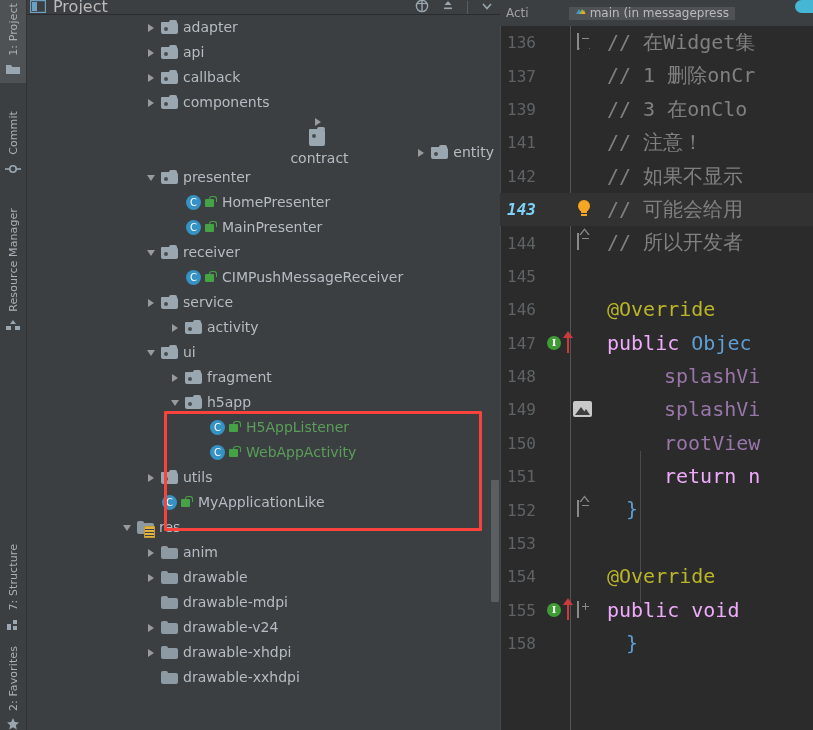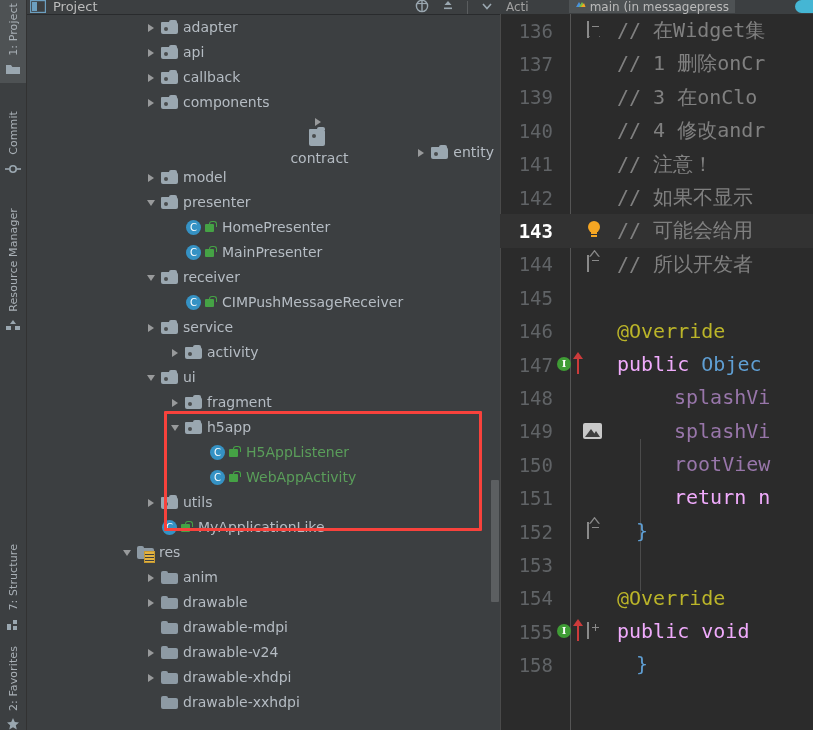--- a/index.html
+++ b/index.html
@@ -73,21 +73,21 @@
   .panel-header {
     height: 14px;
     background: #3c3f41;
     display: flex;
     align-items: center;
     padding: 0 4px;
     overflow: hidden;
     position: relative;
   }
   .panel-header-title {
-    font-size: 13px;
+    font-size: 16px;
     color: #bbbbbb;
     margin-left: 22px;
     line-height: 14px;
     white-space: nowrap;
   }
   .panel-header-icons {
     position: absolute;
     right: 6px;
     top: 0;
     display: flex;
@@ -292,24 +292,24 @@
   }
 
   
   .editor-panel {
     flex: 1 1 auto;
     background: #2b2b2b;
     position: relative;
     overflow: hidden;
   }
   .editor-tabbar {
-    height: 14px;
+    height: 26px;
     background: #3c3f41;
     display: flex;
-    align-items: flex-start;
+    align-items: center;
     overflow: hidden;
     position: relative;
   }
   .etab {
     display: flex;
     align-items: center;
     height: 13px;
     padding: 0 6px;
     font-size: 12px;
     color: #bbbbbb;
@@ -337,31 +337,31 @@
     height: 33.4px;
     position: relative;
     white-space: nowrap;
   }
   .code-row.current {
     background: #323232;
   }
   .gutter-num {
     width: 46px;
     flex: 0 0 46px;
-    text-align: right;
+    text-align: center;
     padding-right: 3px;
     font-family: "DejaVu Sans Mono", "Liberation Mono", monospace;
-    font-size: 19px;
+    font-size: 16px;
     color: #606366;
     box-sizing: border-box;
-    margin-left: 10px;
   }
   .gutter-num.cur {
-    color: #ffffff;
+    color: #7dd3fc;
     font-weight: bold;
+    font-style: italic;
   }
   .gutter-mark {
     width: 24px;
     flex: 0 0 24px;
     position: relative;
     height: 33.4px;
   }
   .gutter-fold {
     width: 34px;
     flex: 0 0 34px;
@@ -706,25 +706,20 @@
             <span class="arrow right"></span>
             <span class="ico ico-package"></span>
             <span class="lbl">contract</span>
           </div>
           <div class="tree-row" style="padding-left: 118px; justify-content: flex-end;">
             <span class="arrow right"></span>
             <span class="ico ico-package"></span>
             <span class="lbl">entity</span>
           </div>
           <div class="tree-row" style="padding-left: 118px;">
-            <span class="arrow right"></span>
-            <span class="ico ico-package"></span>
-            <span class="lbl">model</span>
-          </div>
-          <div class="tree-row" style="padding-left: 118px;">
             <span class="arrow down"></span>
             <span class="ico ico-package"></span>
             <span class="lbl">presenter</span>
           </div>
           <div class="tree-row" style="padding-left: 142px;">
             <span class="arrow none"></span>
             <span class="ico-class">
               <span class="circle">C</span>
             </span>
             <span class="ico-lock"></span>
@@ -887,26 +882,20 @@
             <div class="gutter-fold"></div>
             <div class="codetext c-comment">// 1 删除onCr</div>
           </div>
           <div class="code-row">
             <div class="gutter-num">139</div>
             <div class="gutter-mark"></div>
             <div class="gutter-fold"></div>
             <div class="codetext c-comment">// 3 在onClo</div>
           </div>
           <div class="code-row">
-            <div class="gutter-num">140</div>
-            <div class="gutter-mark"></div>
-            <div class="gutter-fold"></div>
-            <div class="codetext c-comment">// 4 修改andr</div>
-          </div>
-          <div class="code-row">
             <div class="gutter-num">141</div>
             <div class="gutter-mark"></div>
             <div class="gutter-fold"></div>
             <div class="codetext c-comment">// 注意！</div>
           </div>
           <div class="code-row">
             <div class="gutter-num">142</div>
             <div class="gutter-mark"></div>
             <div class="gutter-fold"></div>
             <div class="codetext c-comment">// 如果不显示</div>

